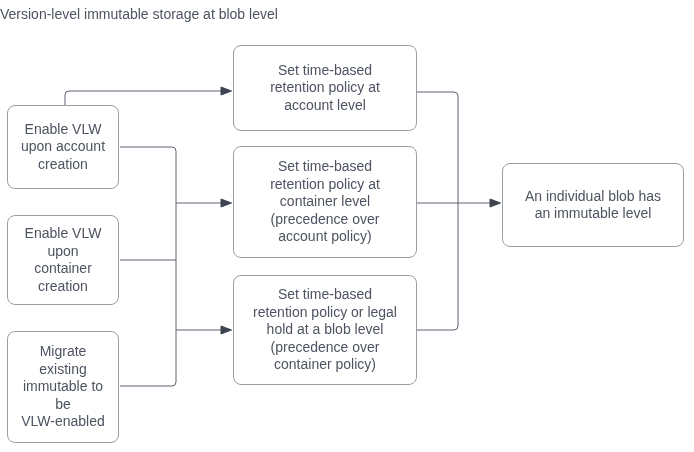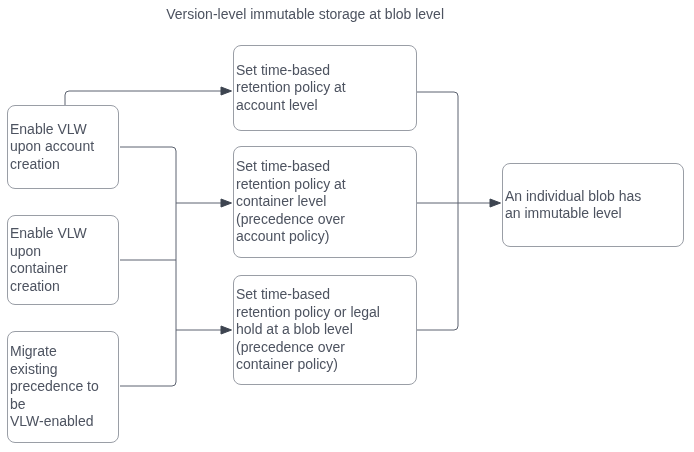--- a/index.html
+++ b/index.html
@@ -13,21 +13,21 @@
     width: 694px;
     height: 452px;
     background: var(--background, #ffffff);
     overflow: hidden;
   }
   .diagram-title {
     position: absolute;
     left: 0;
     top: 6px;
     width: 444px;
-    text-align: right;
+    text-align: left;
     font-size: 14px;
     line-height: 17px;
     color: var(--text, #4d5360);
   }
   .connectors {
     position: absolute;
     left: 0;
     top: 0;
     width: 694px;
     height: 452px;
@@ -48,21 +48,21 @@
     box-sizing: border-box;
     background: var(--box-fill, #ffffff);
     border: 1px solid var(--box-border, #9a9ea6);
     border-radius: 8px;
     display: flex;
     align-items: center;
     justify-content: center;
   }
   .node .label {
     width: 100%;
-    text-align: left;
+    text-align: center;
     white-space: pre-line;
     font-size: 14px;
     line-height: 17.5px;
     color: var(--text, #4d5360);
     padding: 0 2px;
   }
   
   .n-l1 { left: 7px;   top: 105px; width: 112px; height: 84px; }
   .n-l2 { left: 7px;   top: 215px; width: 112px; height: 90px; }
   .n-l3 { left: 7px;   top: 331px; width: 112px; height: 112px; }
@@ -106,21 +106,21 @@
   </div>
   <div class="node n-l2">
     <div class="label">Enable VLW
 upon
 container
 creation</div>
   </div>
   <div class="node n-l3">
     <div class="label">Migrate
 existing
-precedence to
+immutable to
 be
 VLW-enabled</div>
   </div>
   <div class="node n-m1">
     <div class="label">Set time-based
 retention policy at
 account level</div>
   </div>
   <div class="node n-m2">
     <div class="label">Set time-based

